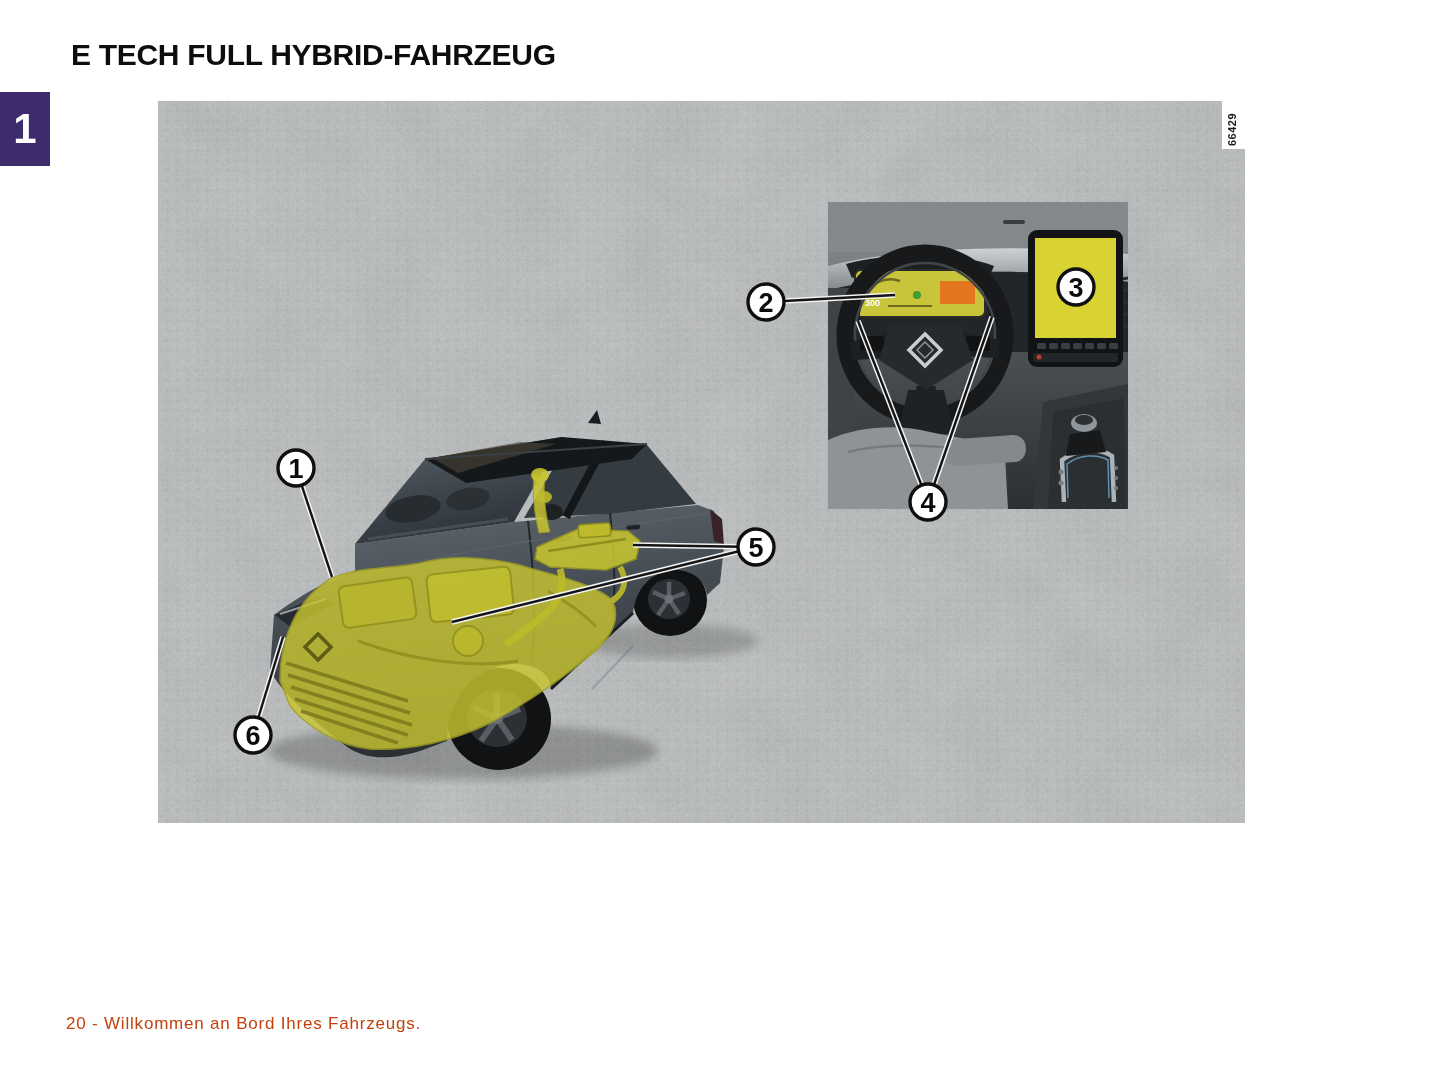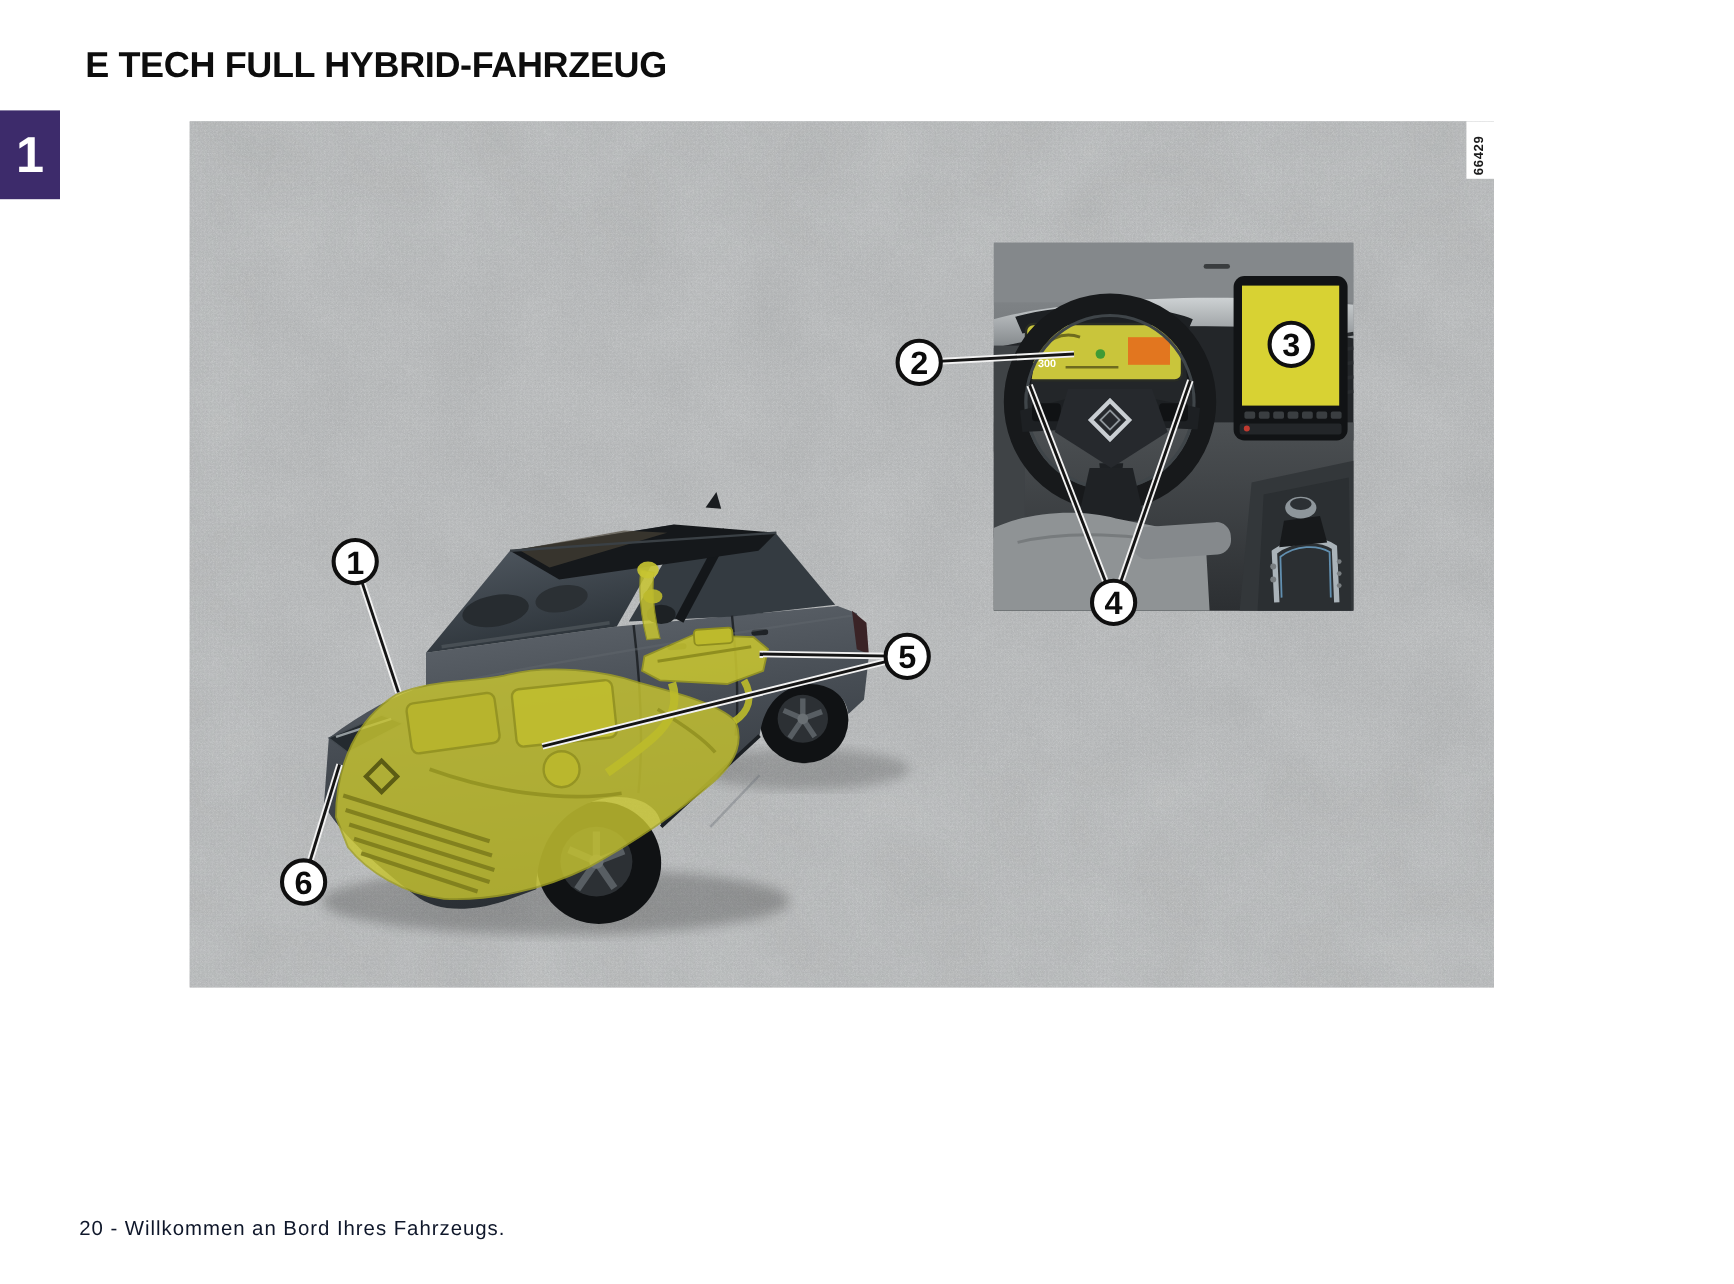--- a/index.html
+++ b/index.html
@@ -22,21 +22,21 @@
   }
   .chapter-tab span{
     color:#ffffff;font-size:42px;font-weight:bold;line-height:1;
   }
   .figure{
     position:absolute;left:158px;top:101px;width:1087px;height:722px;
   }
   .figure svg{display:block;}
   .page-footer{
     position:absolute;left:66px;top:1014px;
-    font-size:17px;color:#0f172a;letter-spacing:0.8px;
+    font-size:17px;color:#c2410c;letter-spacing:0.8px;
   }
   .callout-num{
     font-family:"Liberation Sans", sans-serif;
     font-weight:bold;font-size:27px;fill:#0b0b0b;
   }
   .leader-casing{stroke:#f2f2f2;stroke-width:5.5;fill:none;}
   .leader{stroke:#141414;stroke-width:2.4;fill:none;}
   .callout-circle{fill:#ffffff;stroke:#0f0f0f;stroke-width:3.4;}
 </style>
 </head>

